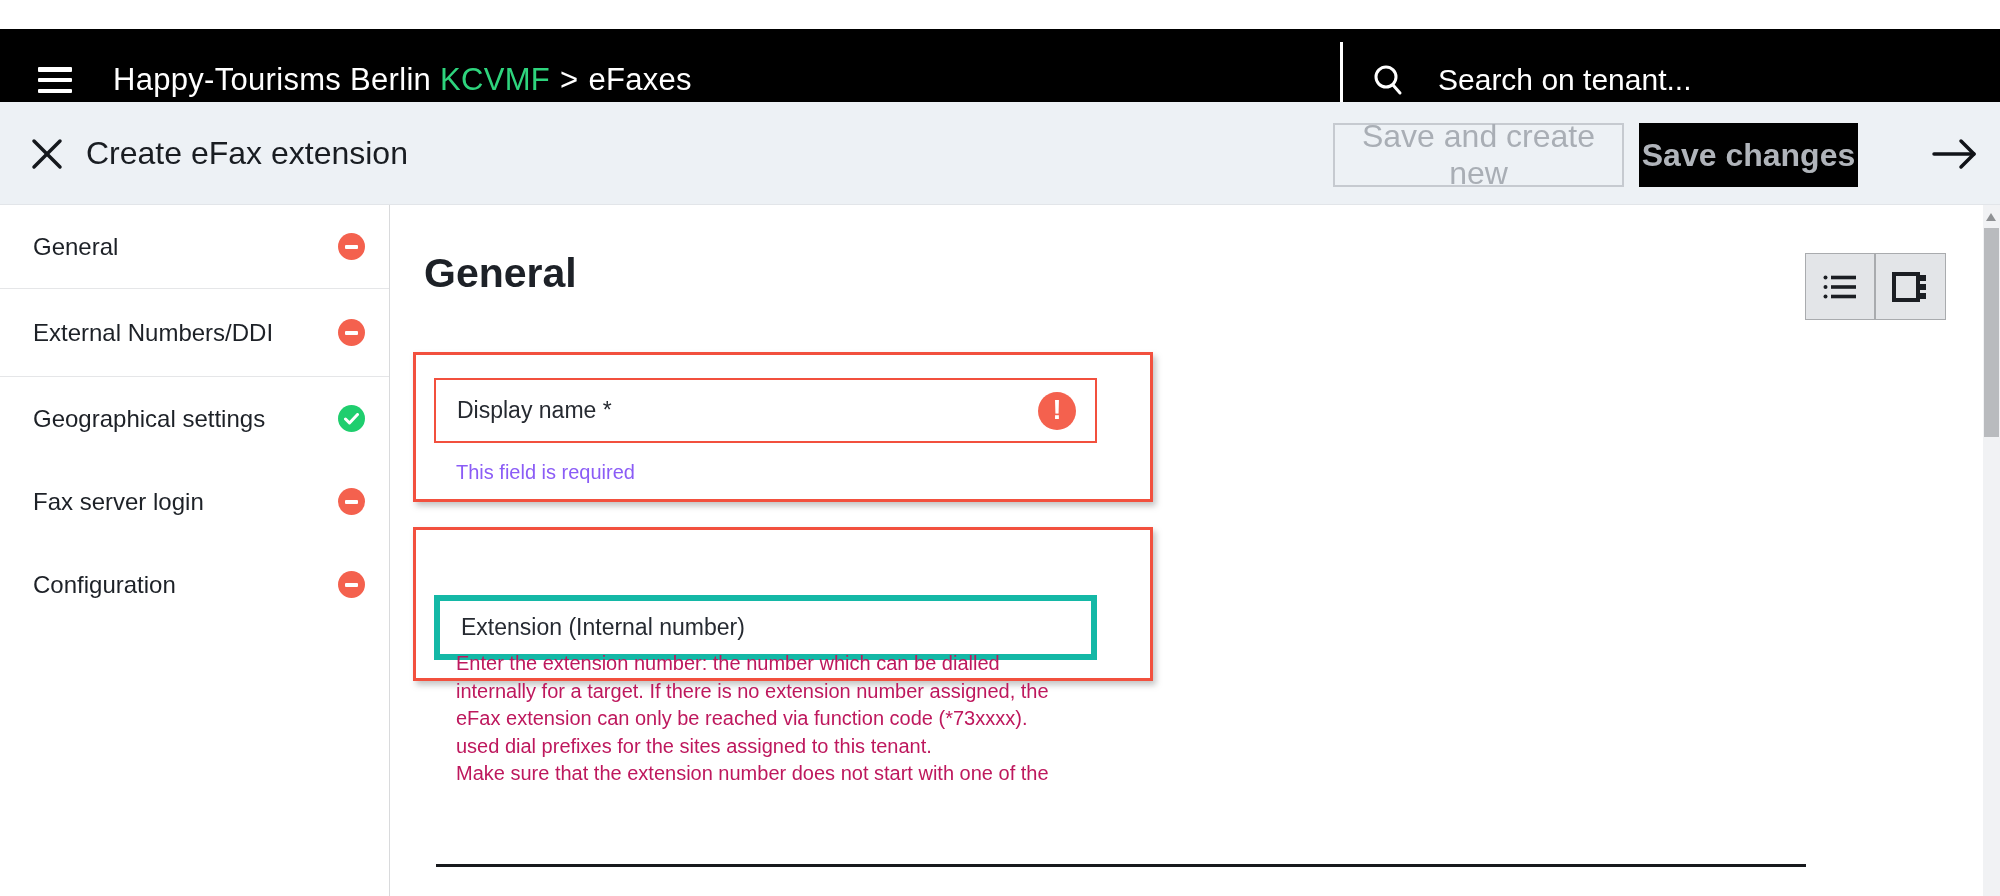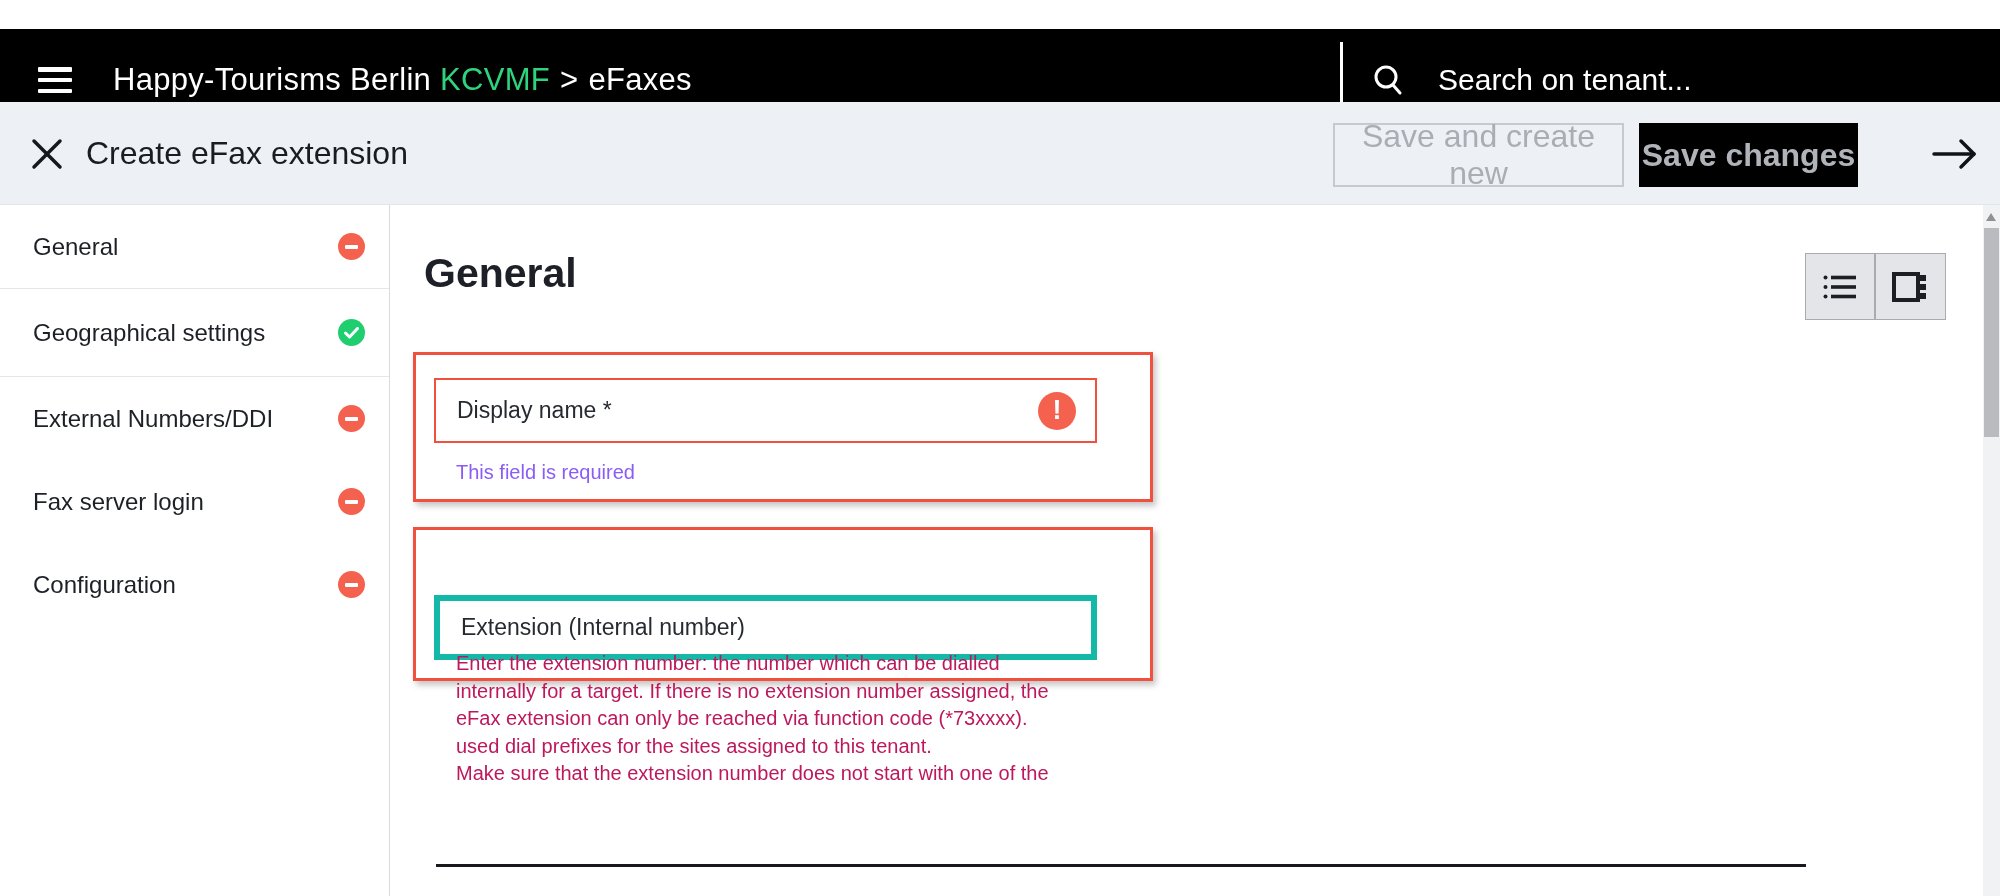--- a/index.html
+++ b/index.html
@@ -129,32 +129,32 @@
   </section>
 
   <nav class="sidebar">
     <div class="side-item">
       <span>General</span>
       <span class="dot dot-red">
           <i></i>
         </span>
     </div>
     <div class="side-item">
+      <span>External Numbers/DDI</span>
+      <span class="dot dot-red">
+          <i></i>
+        </span>
+    </div>
+    <div class="side-item">
       <span>Geographical settings</span>
       <span class="dot dot-green">
         <svg width="15" height="12" viewBox="0 0 15 12">
           <polyline points="1.5,6 5.5,10 13.5,1.5" fill="none" stroke="#ffffff" stroke-width="3" stroke-linecap="round" stroke-linejoin="round"></polyline>
         </svg>
       </span>
-    </div>
-    <div class="side-item">
-      <span>External Numbers/DDI</span>
-      <span class="dot dot-red">
-          <i></i>
-        </span>
     </div>
     <div class="side-item">
       <span>Fax server login</span>
       <span class="dot dot-red">
           <i></i>
         </span>
     </div>
     <div class="side-item">
       <span>Configuration</span>
       <span class="dot dot-red">

